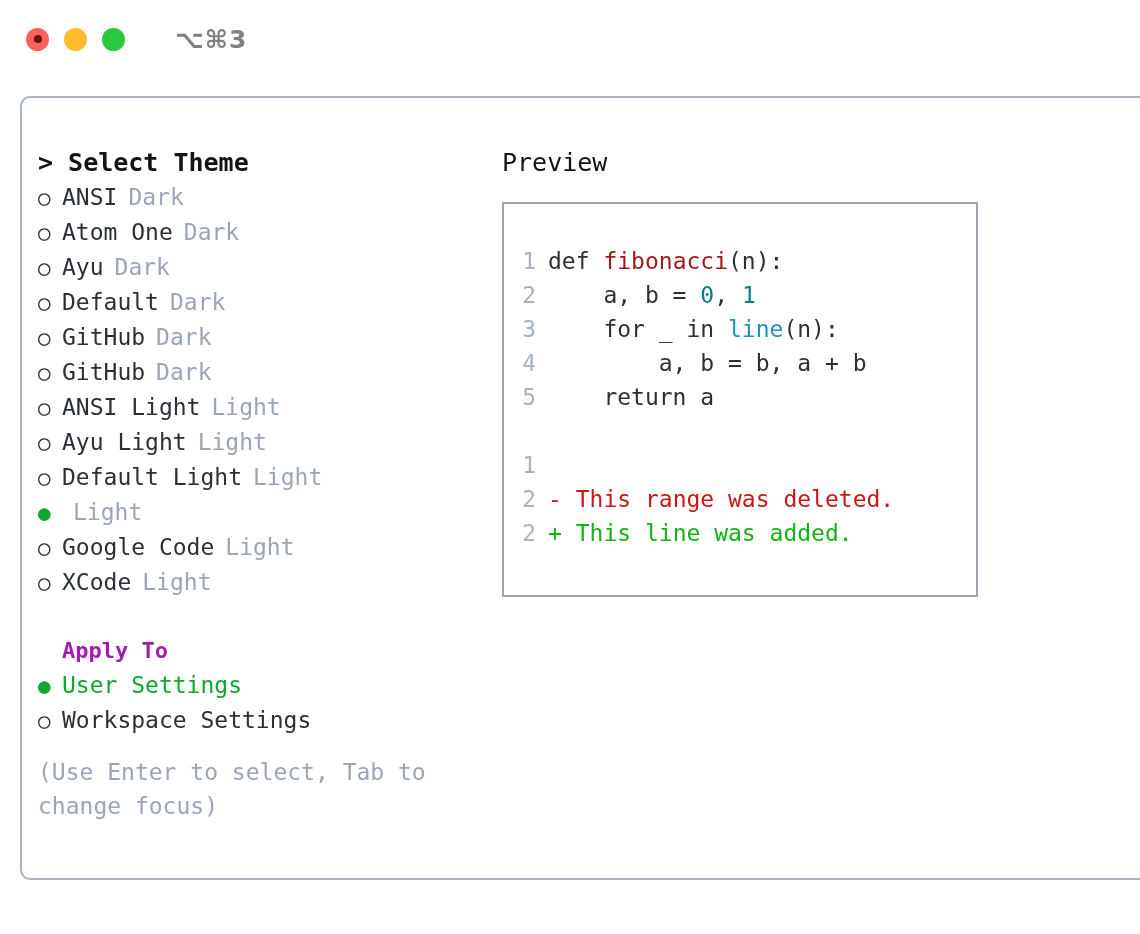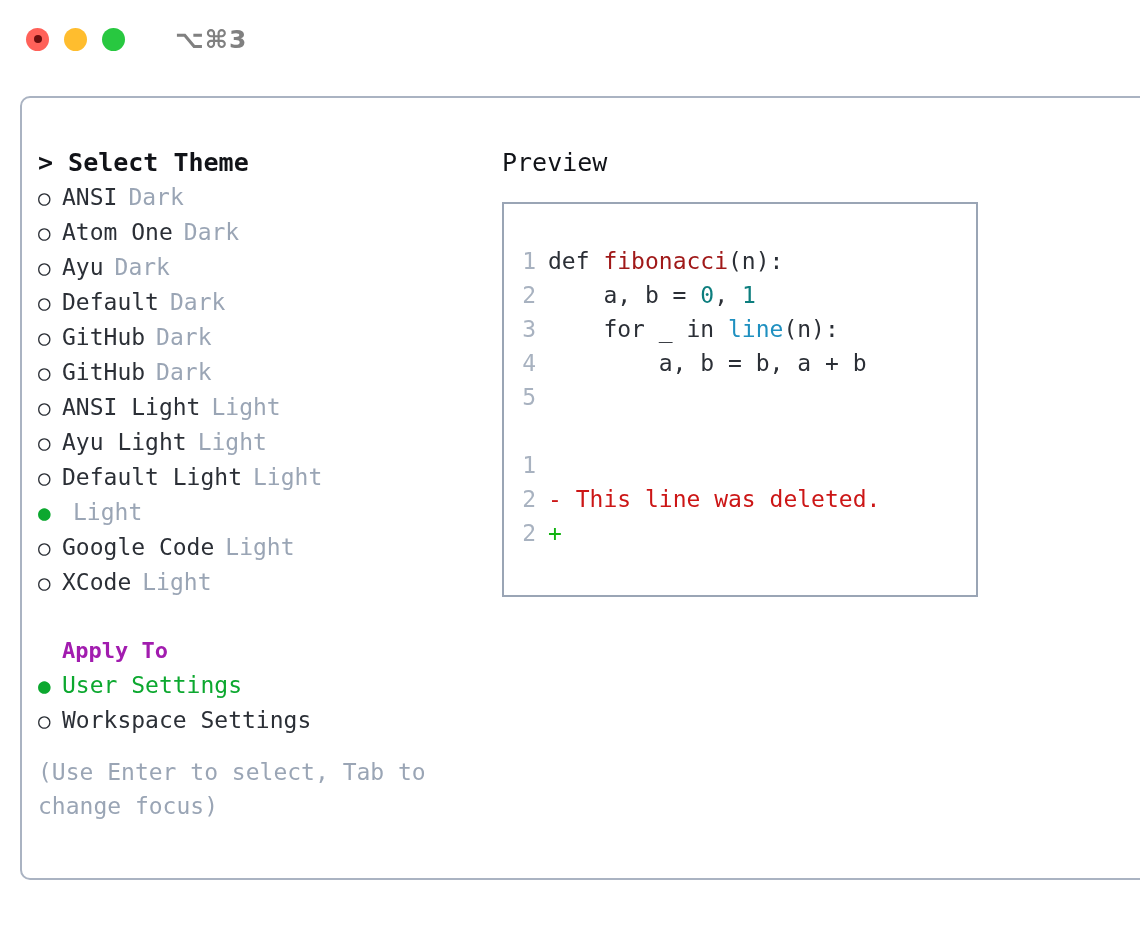--- a/index.html
+++ b/index.html
@@ -249,26 +249,26 @@
 
       <div class="right-col">
         <div class="preview-title">Preview</div>
 
         <div class="preview-box">
           <div id="code-block">
               <div class="code-line"><span class="lineno">1</span><span class="code-text"><span class="tok-plain">def </span><span class="tok-fn">fibonacci</span><span class="tok-plain">(n):</span></span></div>
               <div class="code-line"><span class="lineno">2</span><span class="code-text"><span class="tok-plain">    a, b = </span><span class="tok-num">0</span><span class="tok-plain">, </span><span class="tok-num">1</span></span></div>
               <div class="code-line"><span class="lineno">3</span><span class="code-text"><span class="tok-plain">    for _ in </span><span class="tok-call">line</span><span class="tok-plain">(n):</span></span></div>
               <div class="code-line"><span class="lineno">4</span><span class="code-text"><span class="tok-plain">        a, b = b, a + b</span></span></div>
-              <div class="code-line"><span class="lineno">5</span></div>
+              <div class="code-line"><span class="lineno">5</span><span class="code-text"><span class="tok-plain">    return a</span></span></div>
             </div>
           <div class="code-gap"></div>
           <div id="diff-block">
               <div class="code-line"><span class="lineno">1</span><span class="diff-ctx">  </span></div>
-              <div class="code-line"><span class="lineno">2</span><span class="diff-del">- </span><span class="diff-del">This line was deleted.</span></div>
-              <div class="code-line"><span class="lineno">2</span><span class="diff-add">+ </span></div>
+              <div class="code-line"><span class="lineno">2</span><span class="diff-del">- </span><span class="diff-del">This range was deleted.</span></div>
+              <div class="code-line"><span class="lineno">2</span><span class="diff-add">+ </span><span class="diff-add">This line was added.</span></div>
             </div>
         </div>
       </div>
 
     </div>
   </div>
 </div>
 
 </body></html>

